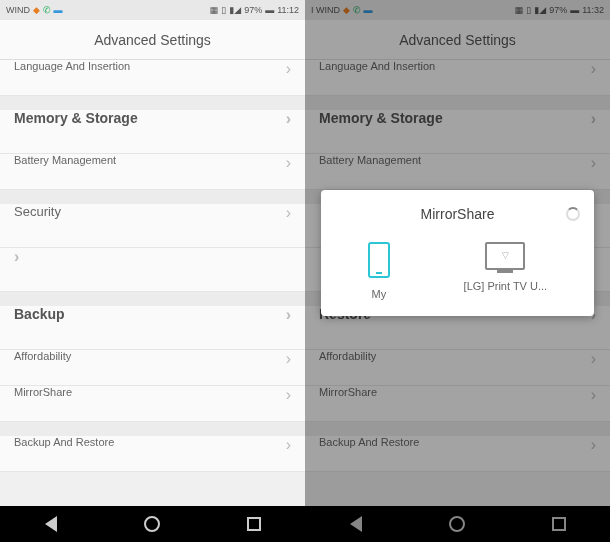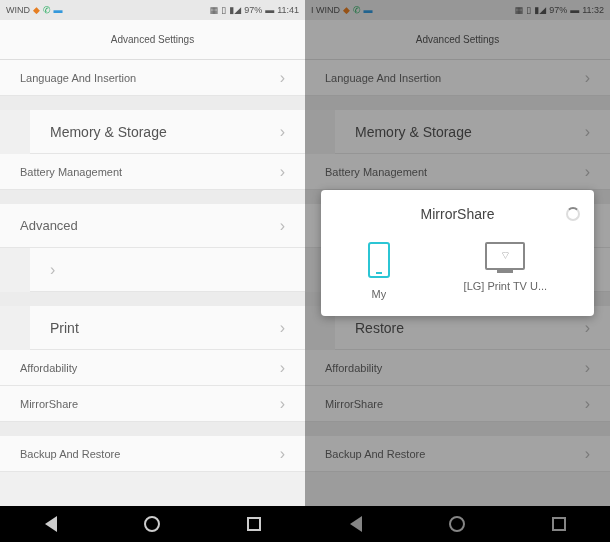--- a/index.html
+++ b/index.html
@@ -2,26 +2,26 @@
 <html><head>
   <meta charset="utf-8">
   <style>
     * { margin: 0; padding: 0; box-sizing: border-box; font-family: Arial, sans-serif; }
     body { width: 610px; height: 542px; display: flex; background: #000; }
     .screen { width: 305px; height: 542px; background: #f0f0f0; position: relative; display: flex; flex-direction: column; }
     .screen.dimmed::before { content: ''; position: absolute; inset: 0; background: rgba(0,0,0,0.35); z-index: 1; }
     .status-bar { height: 20px; background: #e8e8e8; display: flex; align-items: center; padding: 0 6px; font-size: 9px; color: #555; justify-content: space-between; position: relative; z-index: 0; }
     .status-left { display: flex; align-items: center; gap: 3px; }
     .status-right { display: flex; align-items: center; gap: 3px; }
-    .header { height: 40px; background: #fafafa; display: flex; align-items: center; justify-content: center; font-size: 10px; color: #555; border-bottom: 1px solid #ddd; }
+    .header { height: 40px; background: #fafafa; display: flex; align-items: center; justify-content: center; font-size: 14px; color: #555; border-bottom: 1px solid #ddd; }
     .content { flex: 1; overflow: hidden; }
-    .row { background: #fafafa; border-bottom: 1px solid #e5e5e5; display: flex; align-items: center; justify-content: space-between; padding: 0 20px; color: #666; font-size: 13px; }
+    .row { background: #fafafa; border-bottom: 1px solid #e5e5e5; display: flex; justify-content: space-between; padding: 0 14px; color: #666; font-size: 13px; }
     .row.small { height: 36px; font-size: 11px; }
     .row.med { height: 44px; font-size: 13px; }
-    .row.big { height: 44px; font-size: 14px; font-weight: 400; color: #555; margin-left: 30px; }
+    .row.big { height: 44px; font-size: 14px; font-weight: 700; color: #555; }
     .gap { height: 14px; background: #ececec; }
     .chevron { color: #bbb; font-size: 16px; }
     .nav-bar { height: 36px; background: #000; display: flex; align-items: center; justify-content: space-around; }
     .nav-btn { width: 22px; height: 22px; display: flex; align-items: center; justify-content: center; }
     .triangle { width: 0; height: 0; border-top: 8px solid transparent; border-bottom: 8px solid transparent; border-right: 12px solid #ccc; }
     .circle { width: 16px; height: 16px; border: 2px solid #ccc; border-radius: 50%; }
     .square { width: 14px; height: 14px; border: 2px solid #ccc; }
     .modal { position: absolute; top: 190px; left: 16px; right: 16px; background: #fff; border-radius: 4px; z-index: 2; padding: 16px 10px; box-shadow: 0 2px 10px rgba(0,0,0,0.3); }
     .modal-header { display: flex; justify-content: center; align-items: center; position: relative; margin-bottom: 20px; }
     .modal-title { font-size: 14px; color: #444; }
@@ -48,21 +48,21 @@
       <span class="orange">◆</span>
       <span class="green">✆</span>
       <span class="blue">▬</span>
     </div>
     <div class="status-right">
       <span>▦</span>
       <span>▯</span>
       <span>▮◢</span>
       <span>97%</span>
       <span>▬</span>
-      <span>11:41</span>
+      <span>11:12</span>
     </div>
   </div>
   <div class="header">
     <span>Advanced Settings</span>
   </div>
   <div class="content">
     <div class="row small">
         <span>Language And Insertion</span>
         <span class="chevron">›</span>
       </div>
@@ -70,29 +70,29 @@
     <div class="row big">
         <span>Memory &amp; Storage</span>
         <span class="chevron">›</span>
       </div>
     <div class="row small">
         <span>Battery Management</span>
         <span class="chevron">›</span>
       </div>
     <div class="gap"></div>
     <div class="row med">
-        <span>Advanced</span>
-        <span class="chevron">›</span>
-      </div>
-    <div class="row big">
-        <span class="chevron">›</span>
-      </div>
-    <div class="gap"></div>
-    <div class="row big">
-        <span>Print</span>
+        <span>Security</span>
+        <span class="chevron">›</span>
+      </div>
+    <div class="row big">
+        <span class="chevron">›</span>
+      </div>
+    <div class="gap"></div>
+    <div class="row big">
+        <span>Backup</span>
         <span class="chevron">›</span>
       </div>
     <div class="row small">
         <span>Affordability</span>
         <span class="chevron">›</span>
       </div>
     <div class="row small">
         <span>MirrorShare</span>
         <span class="chevron">›</span>
       </div>

